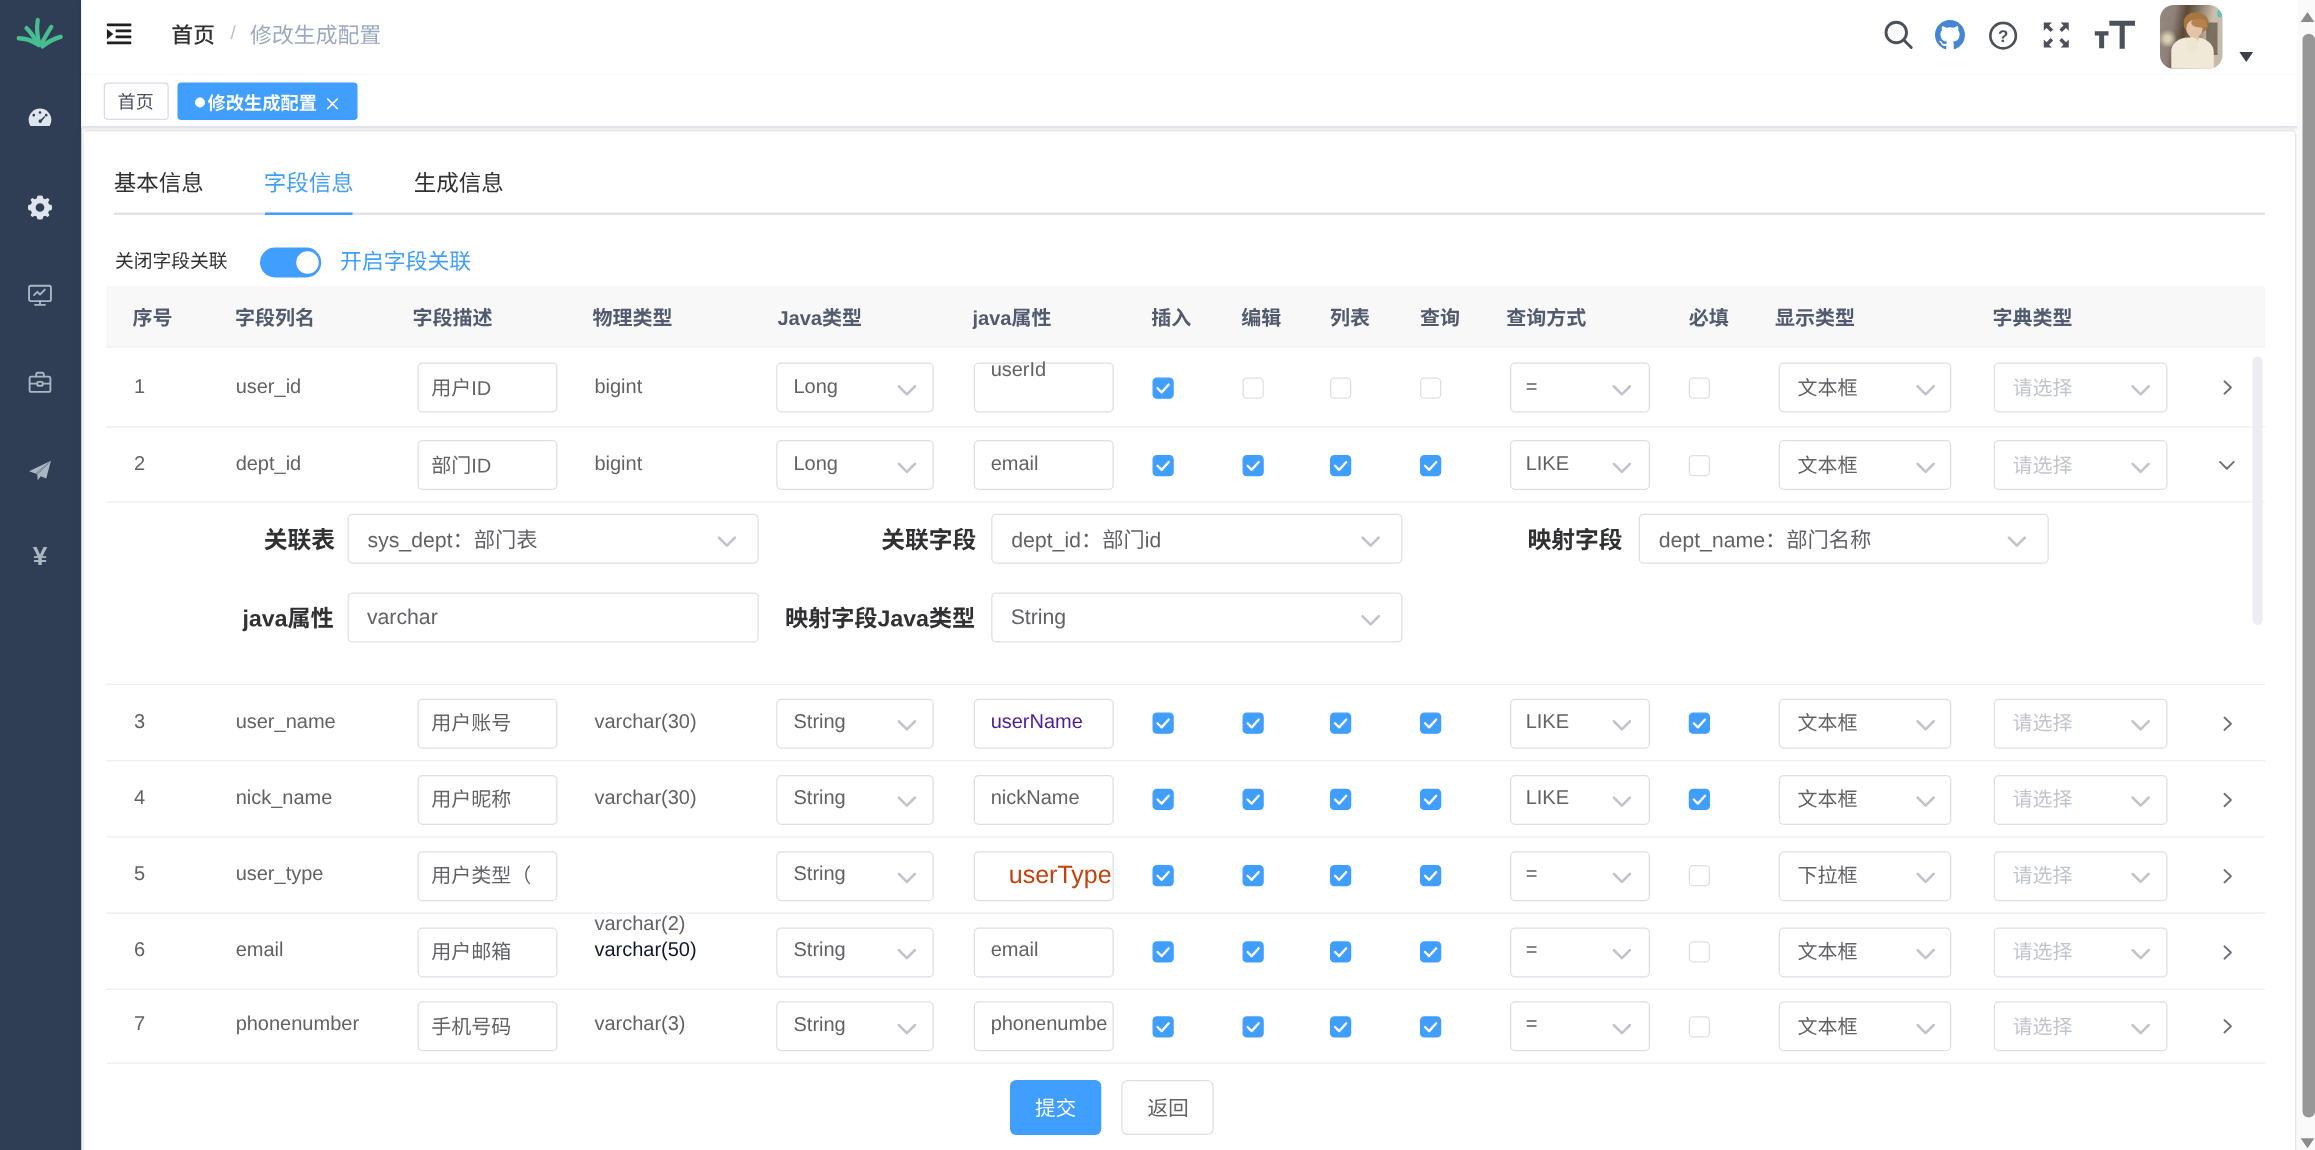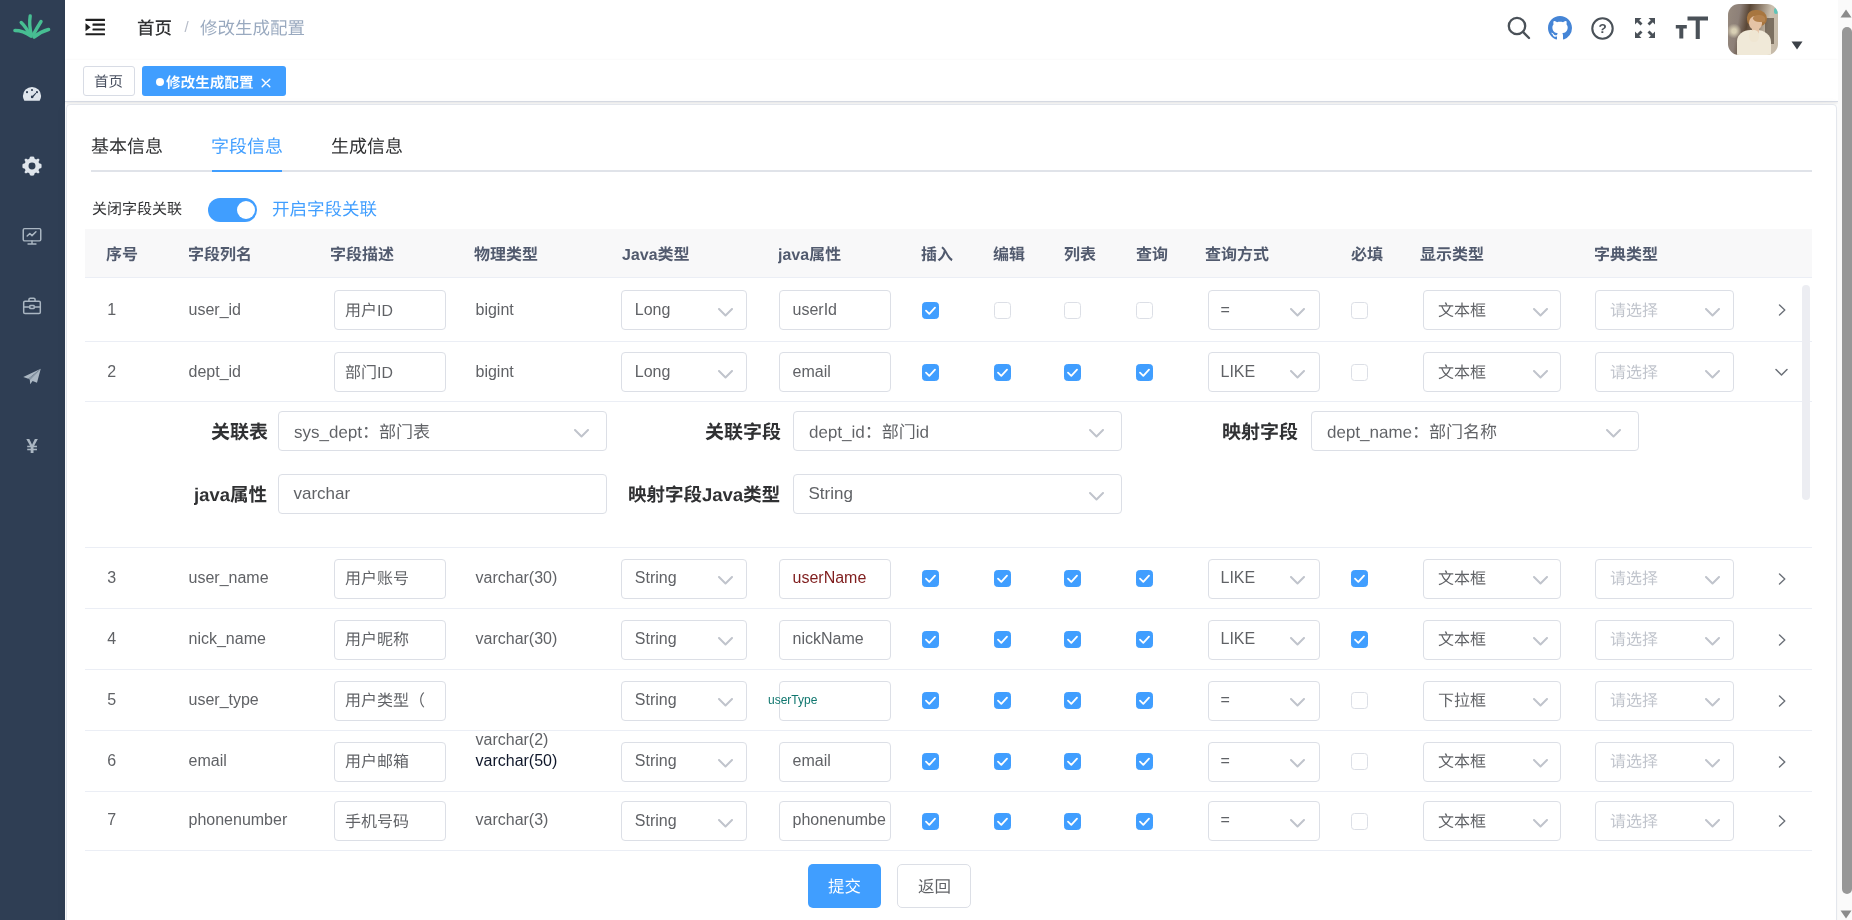--- a/index.html
+++ b/index.html
@@ -412,21 +412,21 @@
         <use href="#gr0044" x="2278"></use>
       </g>
     </svg>
 <div class="lt" style="font-size:16px;color:#606266;font-weight:400;left:475.5px;top:295.5px;line-height:28.16px;">bigint</div>
 <div class="box" style="left:621px;top:290.4px;width:126px;height:40px;border-radius:4px;border-color:#dcdfe6"></div>
 <div class="lt" style="font-size:16px;color:#606266;font-weight:400;left:634.8px;top:295.7px;line-height:28.16px;">Long</div>
 <svg class="t" style="left:717.5px;top:307.9px" width="15" height="10">
       <path d="M1 1 L7.5 7.5 L14.0 1" fill="none" stroke="#c0c4cc" stroke-width="2" stroke-linecap="round" stroke-linejoin="round"></path>
     </svg>
 <div class="box" style="left:779px;top:290.4px;width:112px;height:40px;border-radius:4px;border-color:#dcdfe6"></div>
-<div class="lt" style="font-size:16px;color:#606266;font-weight:400;width:93px;overflow:hidden;white-space:nowrap;left:792.5px;top:296px;line-height:28.16px;">userId</div>
+<div class="lt" style="font-size:16px;color:#606266;font-weight:400;width:93px;overflow:hidden;white-space:nowrap;left:792.5px;top:283px;line-height:28.16px;">userId</div>
 <div class="cb on" style="left:921.9px;top:301.9px"></div>
     <svg class="t" style="left:921.9px;top:301.9px" width="17" height="17">
       <path d="M4 8.6 L7.3 11.9 L13 5.6" fill="none" stroke="#fff" stroke-width="1.8" stroke-linecap="round" stroke-linejoin="round"></path>
     </svg>
 <div class="cb" style="left:993.5px;top:301.9px"></div>
 <div class="cb" style="left:1064.3px;top:301.9px"></div>
 <div class="cb" style="left:1136.0px;top:301.9px"></div>
 <div class="box" style="left:1208px;top:290.4px;width:112px;height:40px;border-radius:4px;border-color:#dcdfe6"></div>
 <div class="lt" style="font-size:16px;color:#606266;font-weight:400;left:1220.5px;top:295.5px;line-height:28.16px;">=</div>
 <svg class="t" style="left:1289.5px;top:307.9px" width="15" height="10">
@@ -535,21 +535,21 @@
         <use href="#gr53F7" x="3000"></use>
       </g>
     </svg>
 <div class="lt" style="font-size:16px;color:#606266;font-weight:400;left:475.5px;top:563.7px;line-height:28.16px;">varchar(30)</div>
 <div class="box" style="left:621px;top:558.6px;width:126px;height:40px;border-radius:4px;border-color:#dcdfe6"></div>
 <div class="lt" style="font-size:16px;color:#606266;font-weight:400;left:634.8px;top:563.9px;line-height:28.16px;">String</div>
 <svg class="t" style="left:717.5px;top:576.1px" width="15" height="10">
       <path d="M1 1 L7.5 7.5 L14.0 1" fill="none" stroke="#c0c4cc" stroke-width="2" stroke-linecap="round" stroke-linejoin="round"></path>
     </svg>
 <div class="box" style="left:779px;top:558.6px;width:112px;height:40px;border-radius:4px;border-color:#dcdfe6"></div>
-<div class="lt" style="font-size:16px;color:#7f1d1d;font-weight:400;width:93px;overflow:hidden;white-space:nowrap;left:792.5px;top:563.7px;line-height:28.16px;">userName</div>
+<div class="lt" style="font-size:16px;color:#4c1d95;font-weight:400;width:93px;overflow:hidden;white-space:nowrap;left:792.5px;top:563.7px;line-height:28.16px;">userName</div>
 <div class="cb on" style="left:921.9px;top:570.1px"></div>
     <svg class="t" style="left:921.9px;top:570.1px" width="17" height="17">
       <path d="M4 8.6 L7.3 11.9 L13 5.6" fill="none" stroke="#fff" stroke-width="1.8" stroke-linecap="round" stroke-linejoin="round"></path>
     </svg>
 <div class="cb on" style="left:993.5px;top:570.1px"></div>
     <svg class="t" style="left:993.5px;top:570.1px" width="17" height="17">
       <path d="M4 8.6 L7.3 11.9 L13 5.6" fill="none" stroke="#fff" stroke-width="1.8" stroke-linecap="round" stroke-linejoin="round"></path>
     </svg>
 <div class="cb on" style="left:1064.3px;top:570.1px"></div>
     <svg class="t" style="left:1064.3px;top:570.1px" width="17" height="17">
@@ -674,21 +674,21 @@
         <use href="#grFF08" x="4000"></use>
       </g>
     </svg>
 <div class="lt" style="font-size:16px;color:#606266;font-weight:400;left:475.5px;top:685.7px;line-height:28.16px;margin-top:40px;">varchar(2)</div>
 <div class="box" style="left:621px;top:680.6px;width:126px;height:40px;border-radius:4px;border-color:#dcdfe6"></div>
 <div class="lt" style="font-size:16px;color:#606266;font-weight:400;left:634.8px;top:685.9px;line-height:28.16px;">String</div>
 <svg class="t" style="left:717.5px;top:698.1px" width="15" height="10">
       <path d="M1 1 L7.5 7.5 L14.0 1" fill="none" stroke="#c0c4cc" stroke-width="2" stroke-linecap="round" stroke-linejoin="round"></path>
     </svg>
 <div class="box" style="left:779px;top:680.6px;width:112px;height:40px;border-radius:4px;border-color:#dcdfe6"></div>
-<div class="lt" style="font-size:12px;color:#0f766e;font-weight:400;width:93px;overflow:hidden;white-space:nowrap;left:768px;top:685.7px;line-height:28.16px;">userType</div>
+<div class="lt" style="font-size:20px;color:#c2410c;font-weight:400;width:93px;overflow:hidden;white-space:nowrap;left:807px;top:685.7px;line-height:28.16px;">userType</div>
 <div class="cb on" style="left:921.9px;top:692.1px"></div>
     <svg class="t" style="left:921.9px;top:692.1px" width="17" height="17">
       <path d="M4 8.6 L7.3 11.9 L13 5.6" fill="none" stroke="#fff" stroke-width="1.8" stroke-linecap="round" stroke-linejoin="round"></path>
     </svg>
 <div class="cb on" style="left:993.5px;top:692.1px"></div>
     <svg class="t" style="left:993.5px;top:692.1px" width="17" height="17">
       <path d="M4 8.6 L7.3 11.9 L13 5.6" fill="none" stroke="#fff" stroke-width="1.8" stroke-linecap="round" stroke-linejoin="round"></path>
     </svg>
 <div class="cb on" style="left:1064.3px;top:692.1px"></div>
     <svg class="t" style="left:1064.3px;top:692.1px" width="17" height="17">

